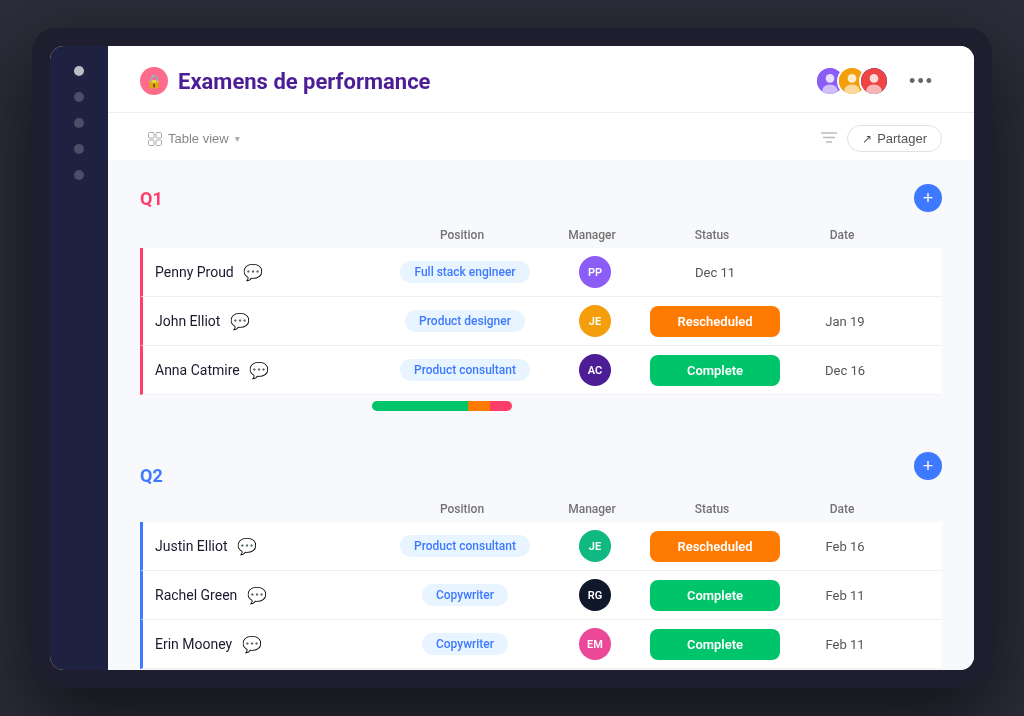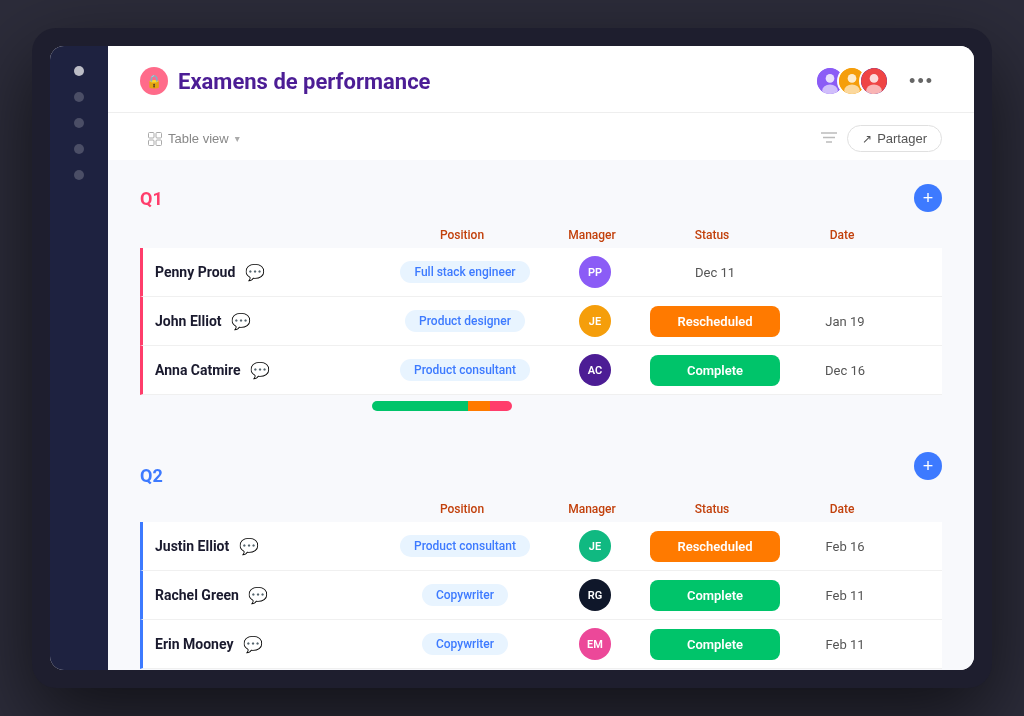--- a/index.html
+++ b/index.html
@@ -181,21 +181,21 @@
       display: flex;
       align-items: center;
       justify-content: center;
       line-height: 1;
     }
     .table-header {
       display: grid;
       grid-template-columns: 220px 180px 80px 160px 100px;
       padding: 6px 12px;
       font-size: 12px;
-      color: #c2410c;
+      color: #737373;
       font-weight: 500;
     }
     .table-header .col { text-align: center; }
     .table-header .col:first-child { text-align: left; }
     .table-row {
       display: grid;
       grid-template-columns: 220px 180px 80px 160px 100px;
       align-items: center;
       padding: 8px 12px;
       background: #fff;
@@ -207,21 +207,21 @@
     .table-row:first-child { border-radius: 8px 8px 0 0; }
     .table-row:last-of-type { border-radius: 0 0 8px 8px; }
     .name-cell {
       display: flex;
       align-items: center;
       gap: 10px;
     }
     .person-name {
       font-size: 14px;
       color: #1a1a2e;
-      font-weight: 700;
+      font-weight: 400;
     }
     .chat-icon {
       color: #ccc;
       font-size: 16px;
     }
     .position-cell { text-align: center; }
     .position-badge {
       display: inline-block;
       background: #e8f4ff;
       color: #3d7aff;

